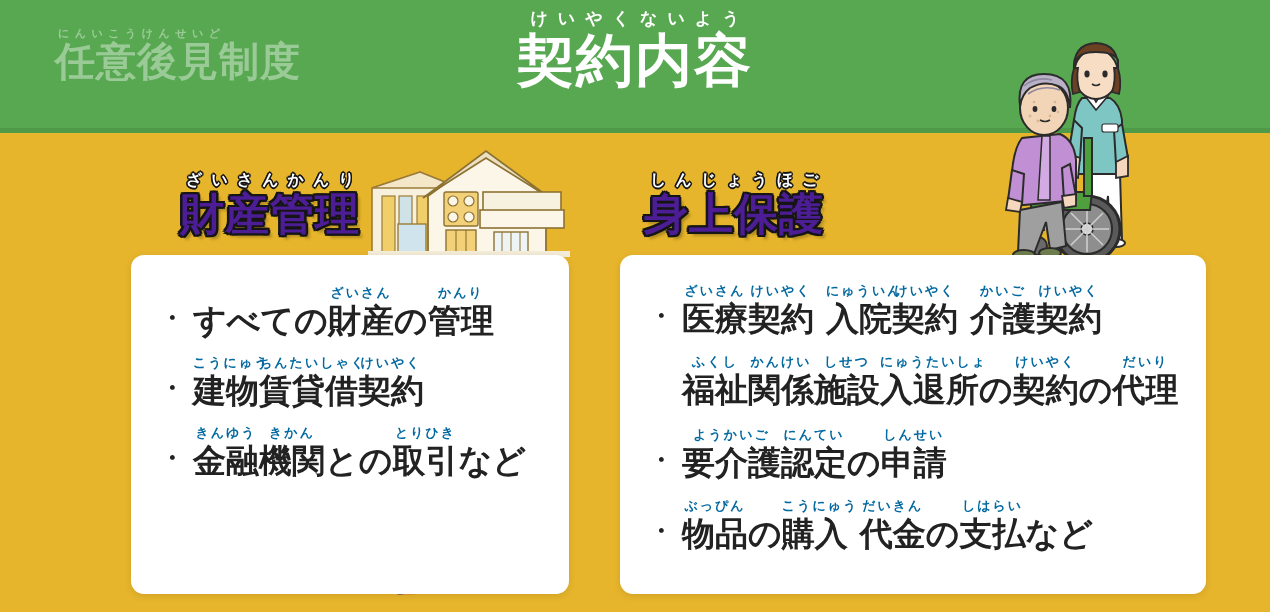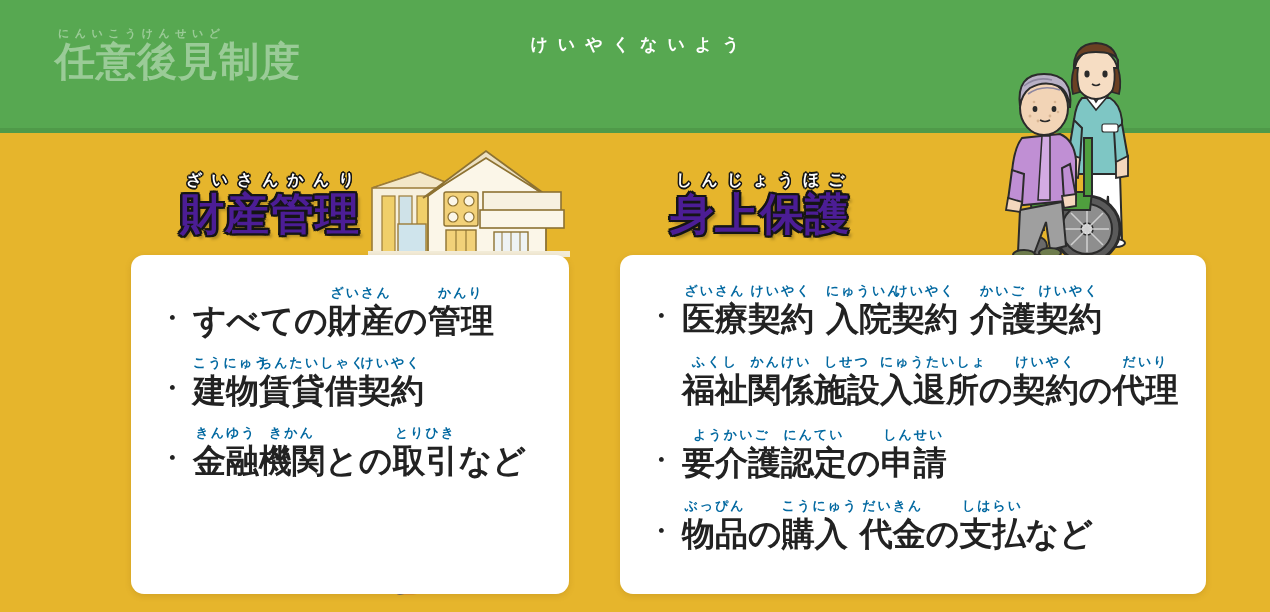--- a/index.html
+++ b/index.html
@@ -56,21 +56,21 @@
     font-size: 40px;
     font-weight: bold;
     letter-spacing: 1px;
     white-space: nowrap;
   }
 
   
   .title-block {
     position: absolute;
     left: 0;
-    top: 36px;
+    top: 10px;
     width: 1270px;
     text-align: center;
     color: #ffffff;
     line-height: 1;
   }
   .title-ruby {
     font-size: 17px;
     font-weight: bold;
     letter-spacing: 10px;
     margin-left: 10px;
@@ -112,21 +112,21 @@
     white-space: nowrap;
     color: #4c1d95;
     text-shadow:
       2.4px 0 0 #151515, -2.4px 0 0 #151515,
       0 2.4px 0 #151515, 0 -2.4px 0 #151515,
       1.8px 1.8px 0 #151515, -1.8px 1.8px 0 #151515,
       1.8px -1.8px 0 #151515, -1.8px -1.8px 0 #151515,
       4px 4px 3px rgba(0,0,0,0.25);
   }
   #heading-left  { left: 152px; top: 172px; }
-  #heading-right { left: 642px; top: 172px; }
+  #heading-right { left: 616px; top: 172px; }
 
   
   .card {
     position: absolute;
     background: #ffffff;
     border-radius: 13px;
     box-shadow: 0 2px 6px rgba(120,80,0,0.18);
   }
   #card-left  { left: 131px; top: 255px; width: 438px; height: 339px; }
   #card-right { left: 620px; top: 255px; width: 586px; height: 339px; }
@@ -222,20 +222,21 @@
   <div class="header-band"></div>
   <div class="header-underline"></div>
 
   <div class="subtitle-block">
     <div class="subtitle-ruby">にんいこうけんせいど</div>
     <div class="subtitle-main">任意後見制度</div>
   </div>
 
   <div class="title-block">
     <div class="title-ruby">けいやくないよう</div>
+    <div class="title-main">契約内容</div>
   </div>
 
   <div class="col-heading" id="heading-left">
     <div class="ruby">ざいさんかんり</div>
     <div class="main">財産管理</div>
   </div>
 
   <div class="col-heading" id="heading-right">
     <div class="ruby">しんじょうほご</div>
     <div class="main">身上保護</div>

